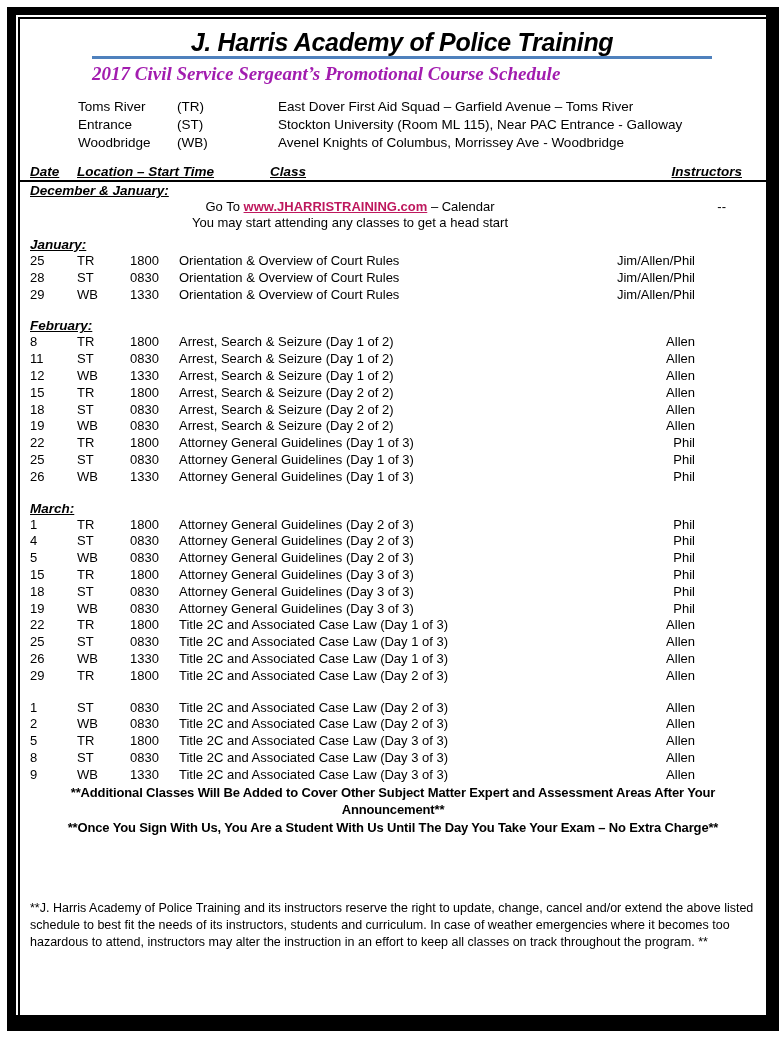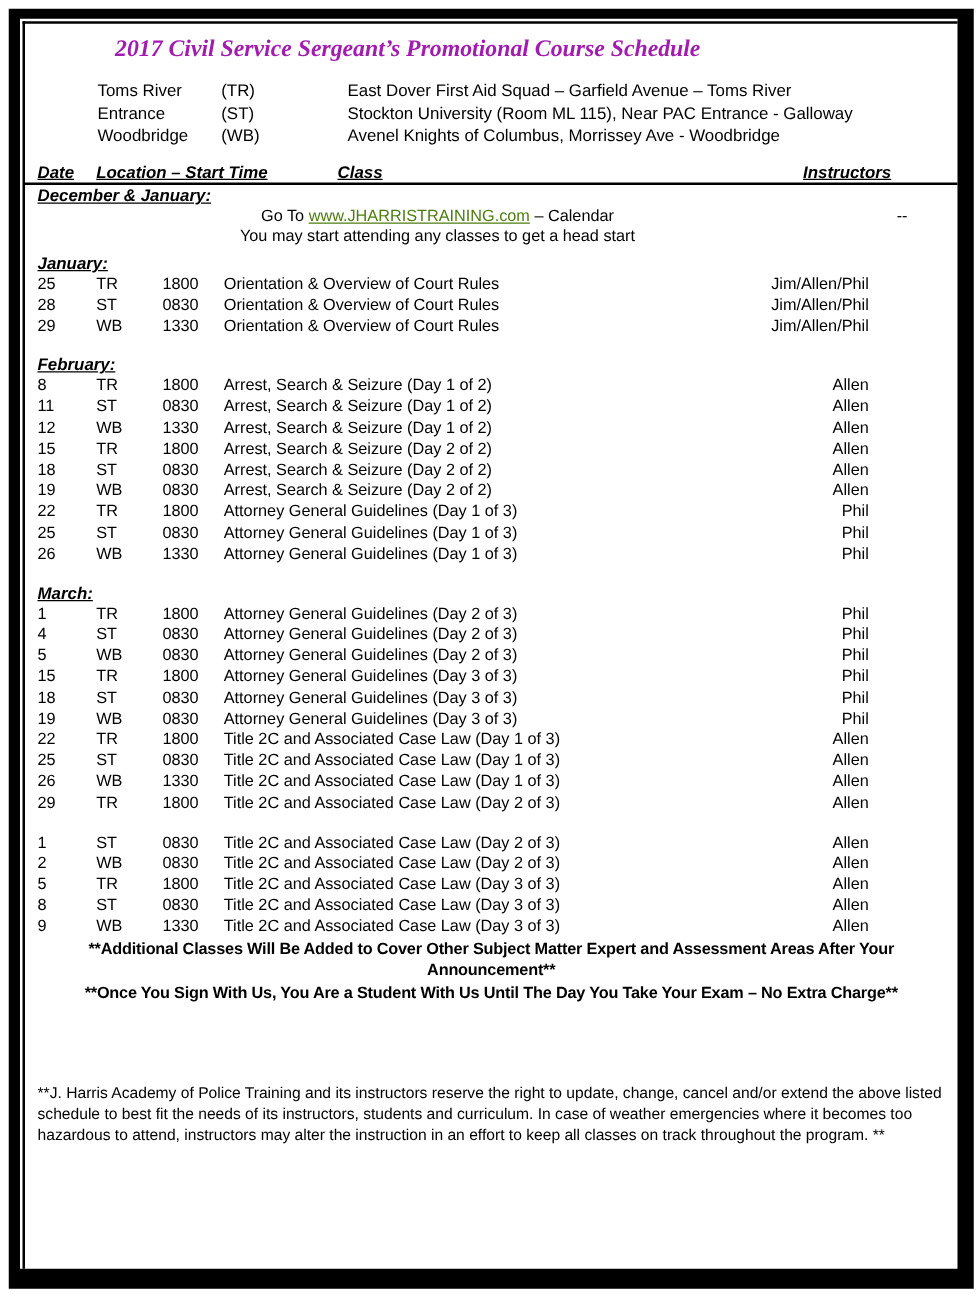--- a/index.html
+++ b/index.html
@@ -34,33 +34,33 @@
   .legend{margin:13px 0 0 58px;}
   .legend-row{display:grid;grid-template-columns:99px 101px 1fr;font-size:13.5px;line-height:18px;}
 
   
   .table-header{position:relative;margin-top:12px;height:16px;border-bottom:2px solid #000;
     font-size:13.5px;font-weight:bold;font-style:italic;line-height:15px;}
   .table-header span{position:absolute;text-decoration:underline;white-space:nowrap;}
   .th-date{left:10px;}
   .th-loc{left:57px;}
   .th-class{left:250px;}
-  .th-instr{right:53px;}
+  .th-instr{right:24px;}
 
   
   .section-label{
     margin-left:10px;font-size:13.5px;font-weight:bold;font-style:italic;
     text-decoration:underline;line-height:16px;white-space:nowrap;
   }
   .dec-label{margin-top:1px;}
 
   
   .goto-row{position:relative;line-height:16px;font-size:13px;}
   .goto-center{width:660px;text-align:center;}
-  .goto-link{color:#4d7c0f;text-decoration:underline;}
+  .goto-link{color:#be185d;text-decoration:underline;font-weight:bold;}
   .goto-dashes{position:absolute;right:40px;top:0;}
 
   
   .month-section{margin-top:15px;}
   #sections .month-section:first-child{margin-top:6px;}
   .sched-row{
     display:grid;grid-template-columns:10px 47px 53px 49px 1fr 170px;
     font-size:13px;line-height:16.8px;
   }
   .c-instr{text-align:right;padding-right:71px;white-space:nowrap;}
@@ -72,20 +72,23 @@
   .disclaimer{margin:64px 10px 0 10px;font-size:12.5px;line-height:17px;}
 </style>
 </head>
 <body>
 
 <div class="page">
   <div class="frame">
     <div class="inner">
       <div class="content">
 
+        <div class="title-block">
+          <div class="doc-title">J. Harris Academy of Police Training</div>
+        </div>
         <div class="doc-subtitle">2017 Civil Service Sergeant’s Promotional Course Schedule</div>
 
         <div class="legend" id="legend">
   <div class="legend-row">
     <span class="l-name">Toms River</span>
     <span class="l-abbr">(TR)</span>
     <span class="l-desc">East Dover First Aid Squad – Garfield Avenue – Toms River</span>
   </div>
 
   <div class="legend-row">

